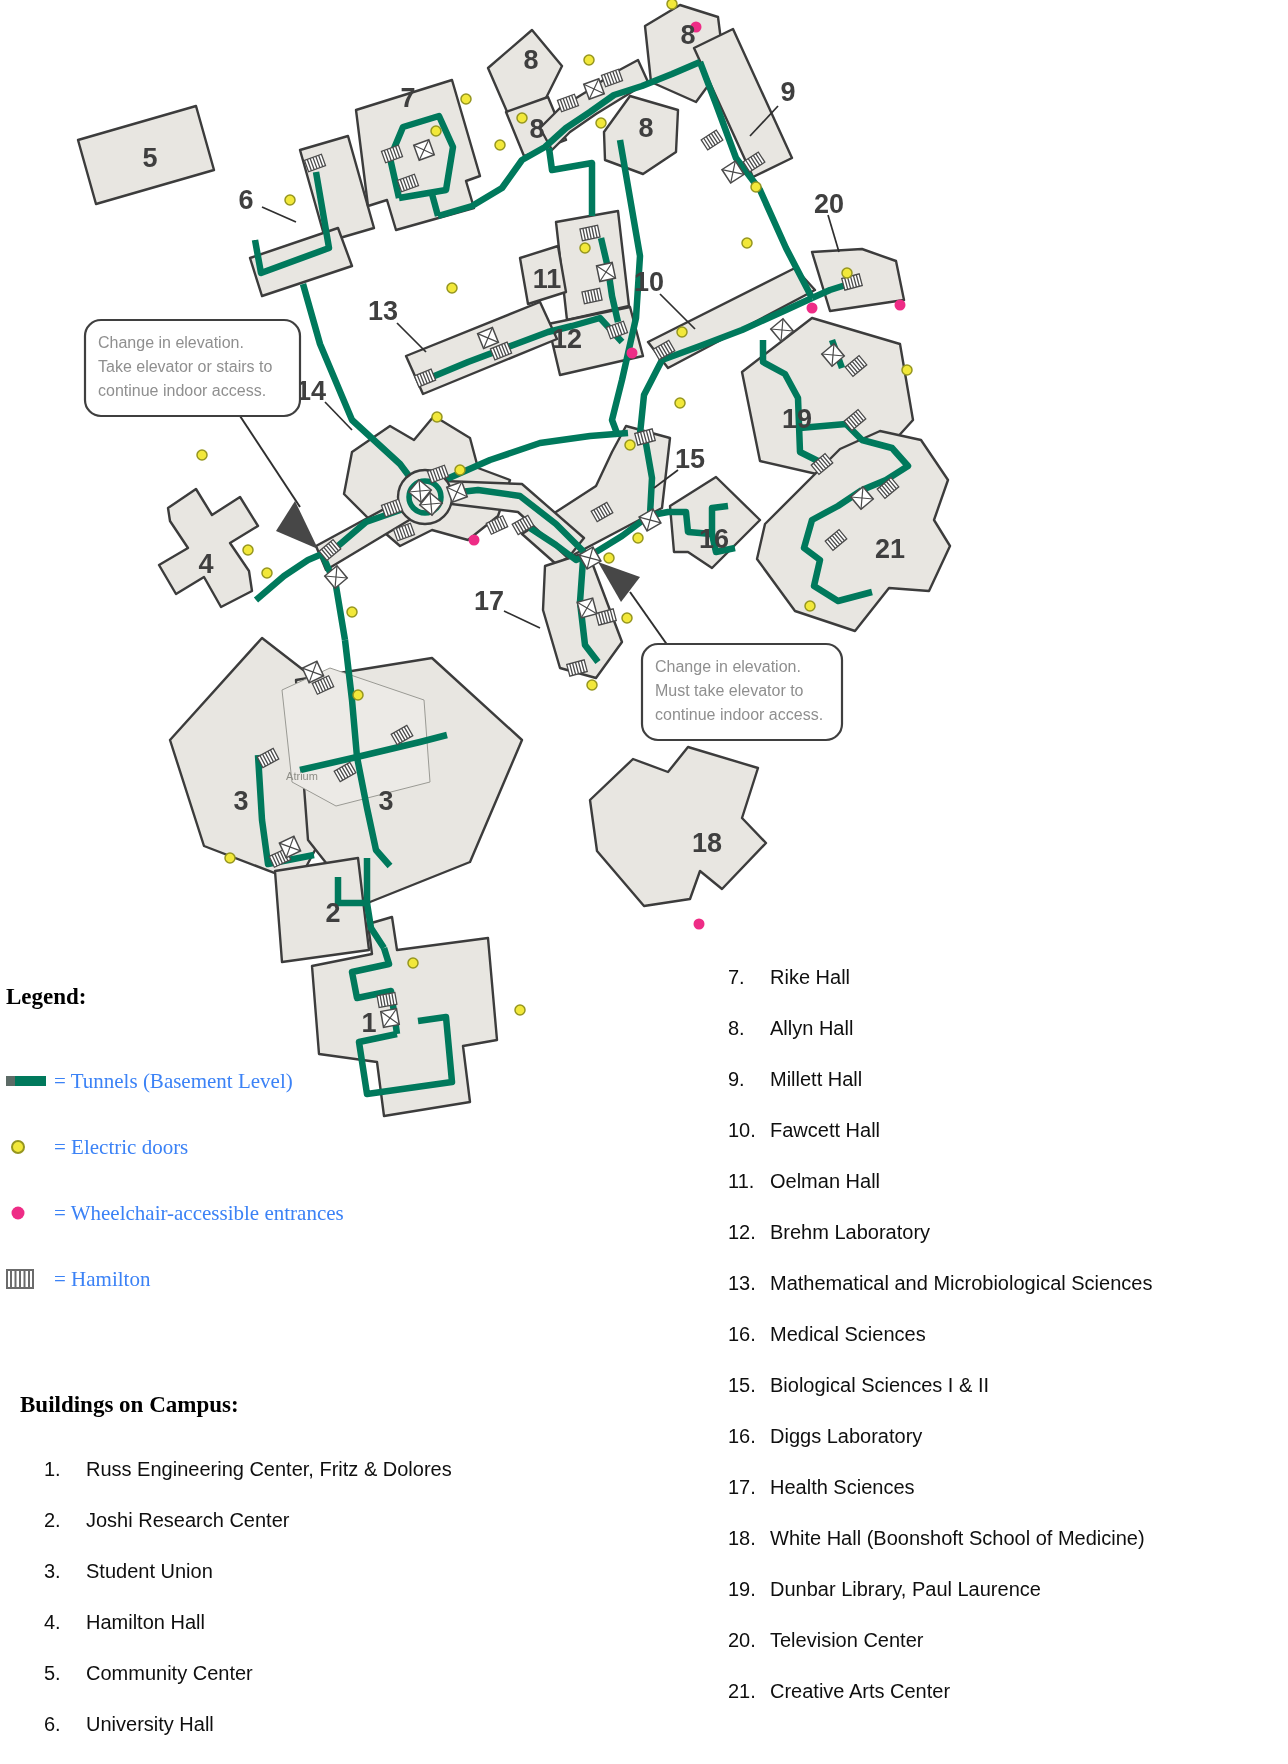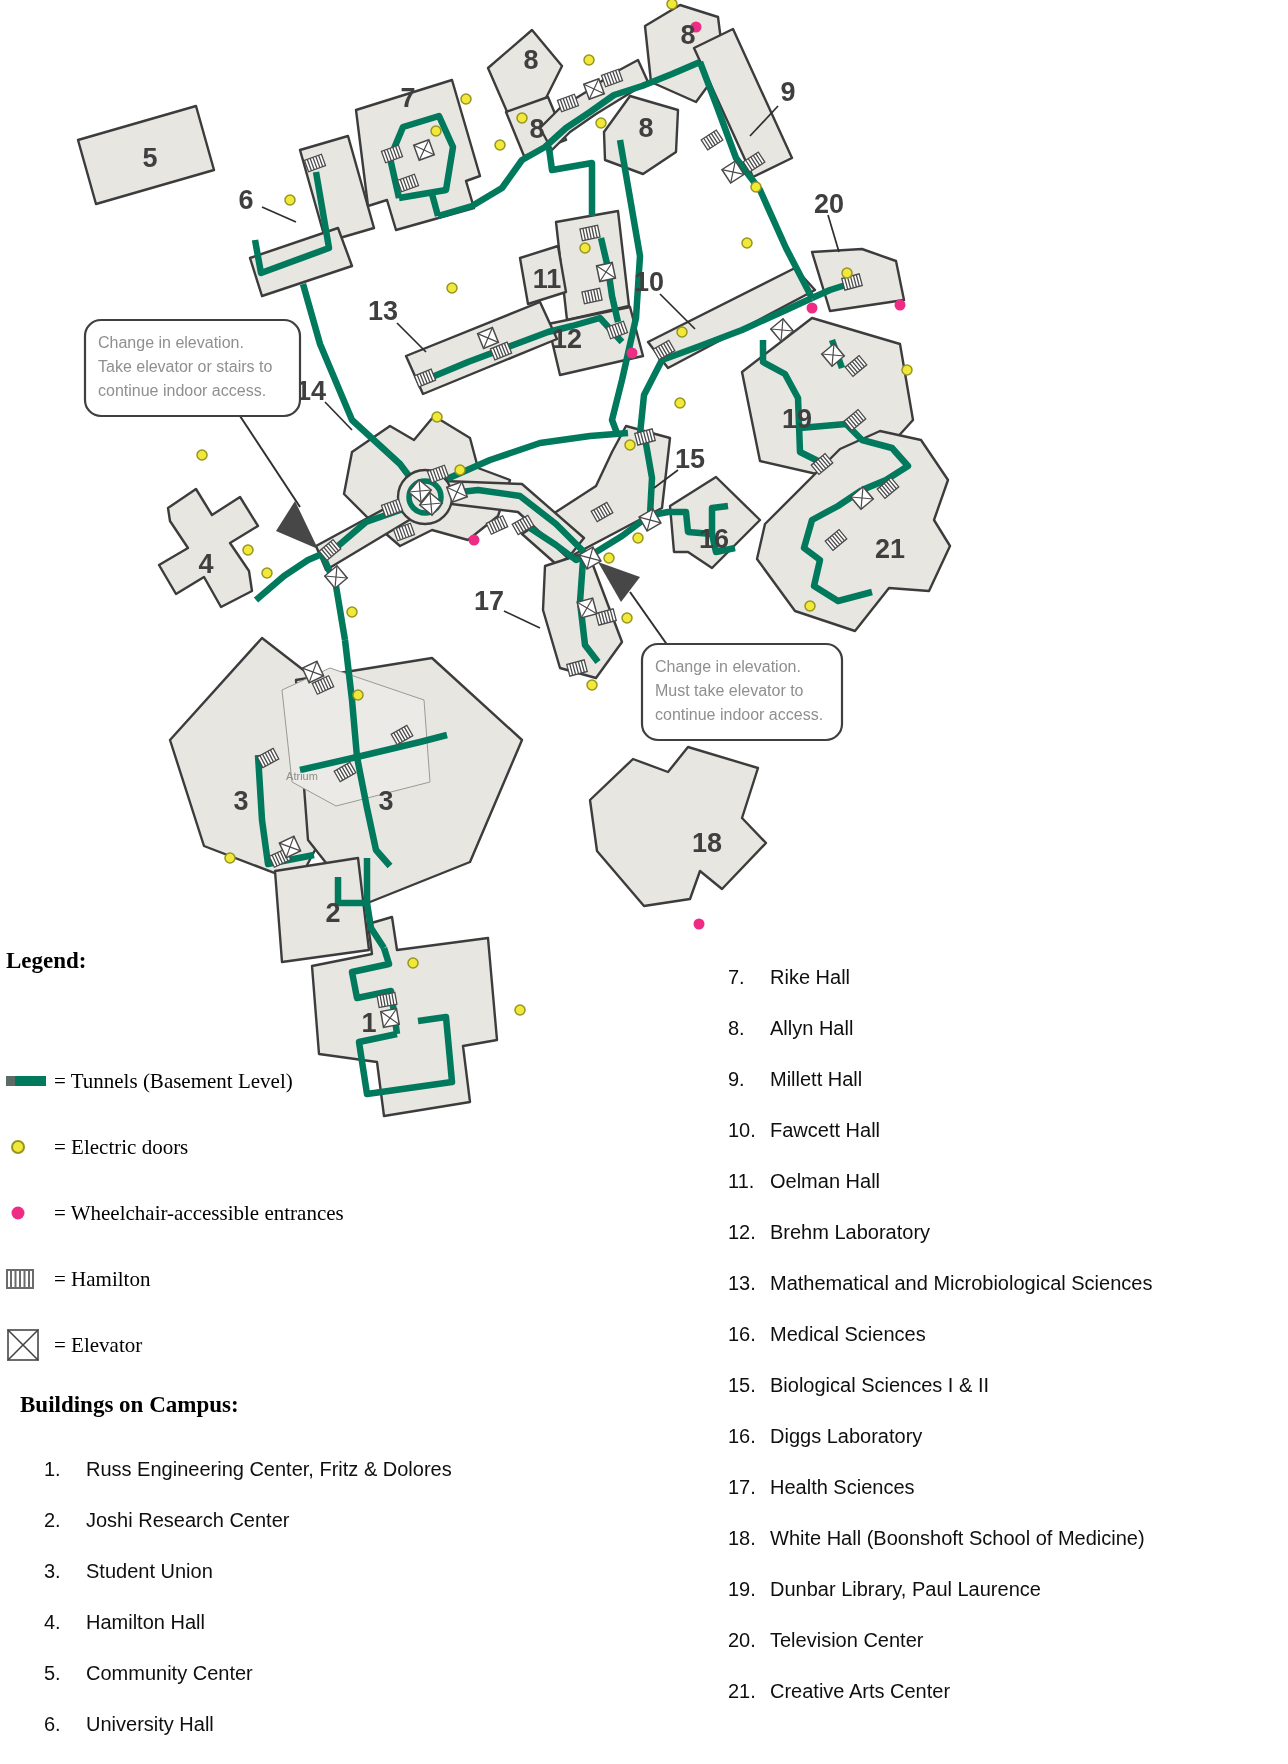--- a/index.html
+++ b/index.html
@@ -10,25 +10,25 @@
   .bld{fill:#e8e6e1;stroke:#3c3c3c;stroke-width:2.4;stroke-linejoin:round;}
   .atrium-outline{fill:#eceae6;stroke:#9a9a94;stroke-width:1;}
   .tunnel{fill:none;stroke-linejoin:round;stroke-linecap:butt;}
   .leader{stroke:#2f2f2f;stroke-width:1.7;}
   .num-label{font-family:"Liberation Sans",sans-serif;font-weight:bold;font-size:27px;}
   .small-label{font-family:"Liberation Sans",sans-serif;font-size:11px;fill:#8d8d86;}
   .callout-rect{fill:#ffffff;stroke:#3f3f3f;stroke-width:2.2;}
   .callout-text{font-family:"Liberation Sans",sans-serif;font-size:16px;fill:#8f8f8f;}
   
   .serif{font-family:"Liberation Serif",serif;}
-  #legend-title{position:absolute;left:6px;top:948px;font-size:23px;font-weight:bold;text-align:right;}
+  #legend-title{position:absolute;left:6px;top:984px;font-size:23px;font-weight:bold;text-align:right;}
   #legend-items{position:absolute;left:6px;top:1048px;width:420px;}
   .legend-row{display:flex;align-items:center;height:66px;}
   .legend-icon{width:48px;display:flex;align-items:center;}
-  .legend-text{font-size:21px;color:#000000;}
+  .legend-text{font-size:21px;color:#3b82f6;}
   #bl-title{position:absolute;left:20px;top:1392px;font-size:23px;font-weight:bold;}
   .blist{position:absolute;width:620px;}
   #blist-left{left:44px;top:1444px;}
   #blist-right{left:728px;top:952px;}
   .b-row{height:51px;display:flex;align-items:center;font-size:20px;color:#0f0f0f;}
   .b-num{width:42px;flex:none;}
   .b-name{flex:none;white-space:nowrap;}
 </style>
 </head>
 <body>
@@ -594,30 +594,20 @@
             <rect x="1" y="9" width="26" height="18" fill="#fff" stroke="#6b6b6b" stroke-width="2"></rect>
             <line x1="5" y1="9" x2="5" y2="27" stroke="#6b6b6b" stroke-width="2"></line>
             <line x1="9.5" y1="9" x2="9.5" y2="27" stroke="#6b6b6b" stroke-width="2"></line>
             <line x1="14" y1="9" x2="14" y2="27" stroke="#6b6b6b" stroke-width="2"></line>
             <line x1="18.5" y1="9" x2="18.5" y2="27" stroke="#6b6b6b" stroke-width="2"></line>
             <line x1="23" y1="9" x2="23" y2="27" stroke="#6b6b6b" stroke-width="2"></line>
           </svg>
         </span>
         <span class="legend-text serif">= Hamilton</span>
       </div>
-      <div class="legend-row">
-        <span class="legend-icon">
-          <svg width="44" height="36" viewBox="0 0 44 36">
-            <rect x="2" y="3" width="30" height="30" fill="#fff" stroke="#6b6b6b" stroke-width="2"></rect>
-            <line x1="2" y1="3" x2="32" y2="33" stroke="#444" stroke-width="1.6"></line>
-            <line x1="2" y1="33" x2="32" y2="3" stroke="#444" stroke-width="1.6"></line>
-          </svg>
-        </span>
-        <span class="legend-text serif">= Elevator</span>
-      </div>
     </div>
 
   <div id="bl-title" class="serif">Buildings on Campus:</div>
   <div id="blist-left" class="blist">
       <div class="b-row">
         <span class="b-num">1.</span>
         <span class="b-name">Russ Engineering Center, Fritz &amp; Dolores</span>
       </div>
       <div class="b-row">
         <span class="b-num">2.</span>

